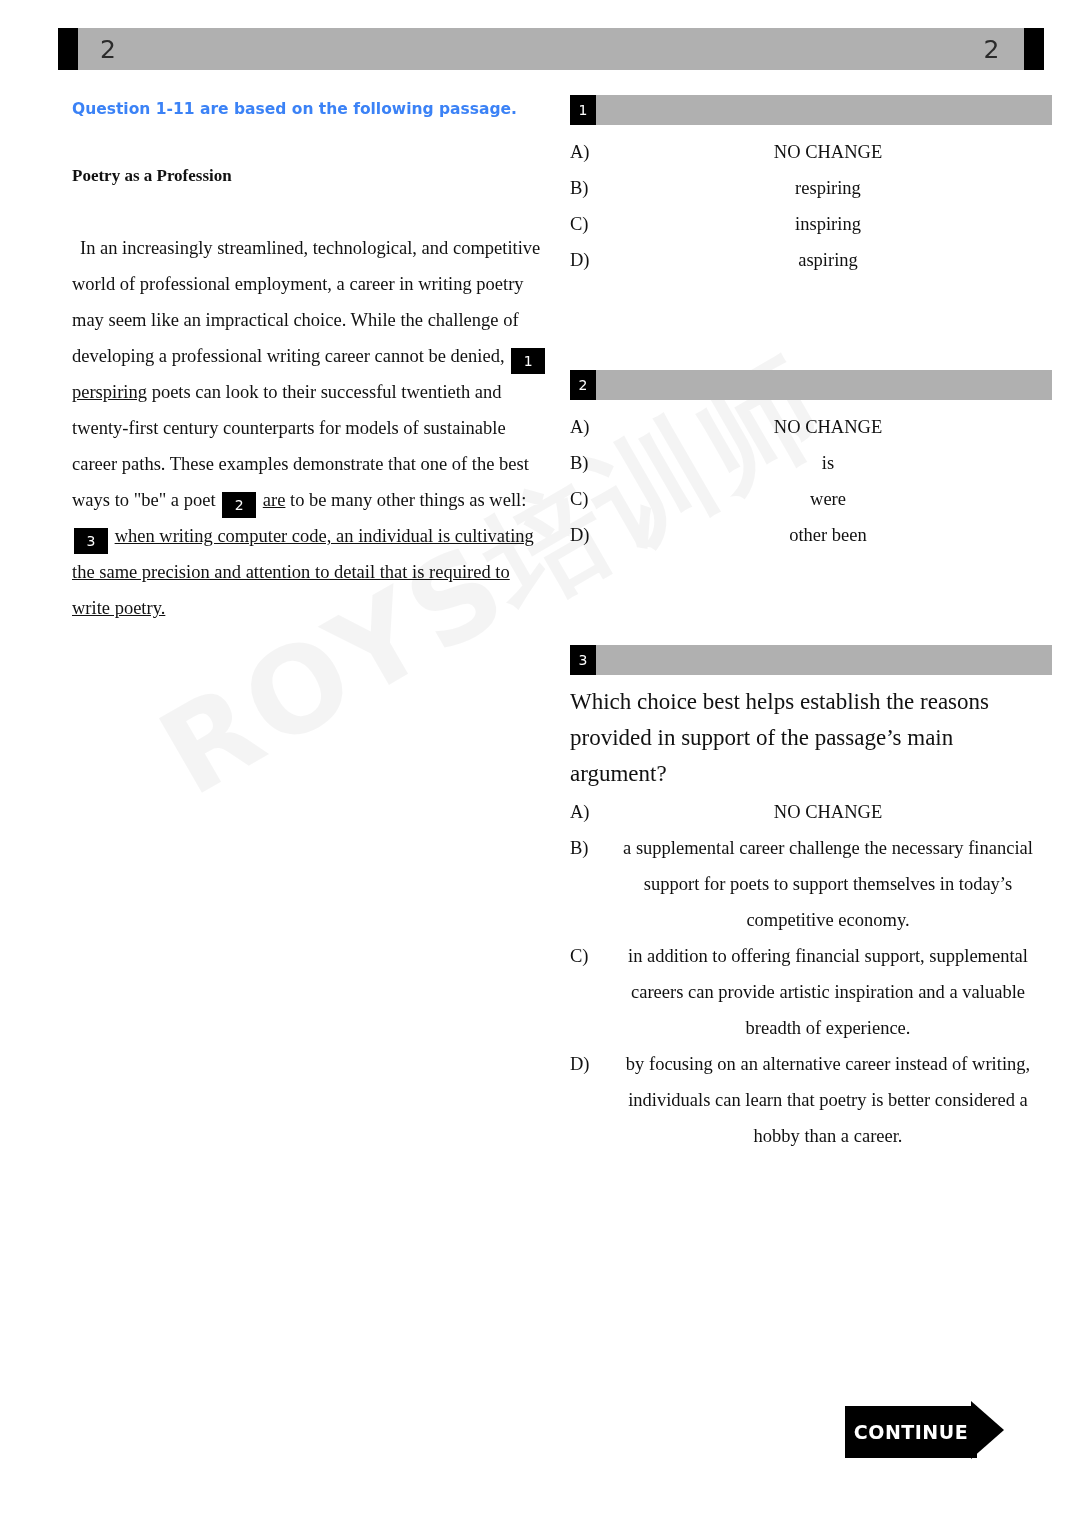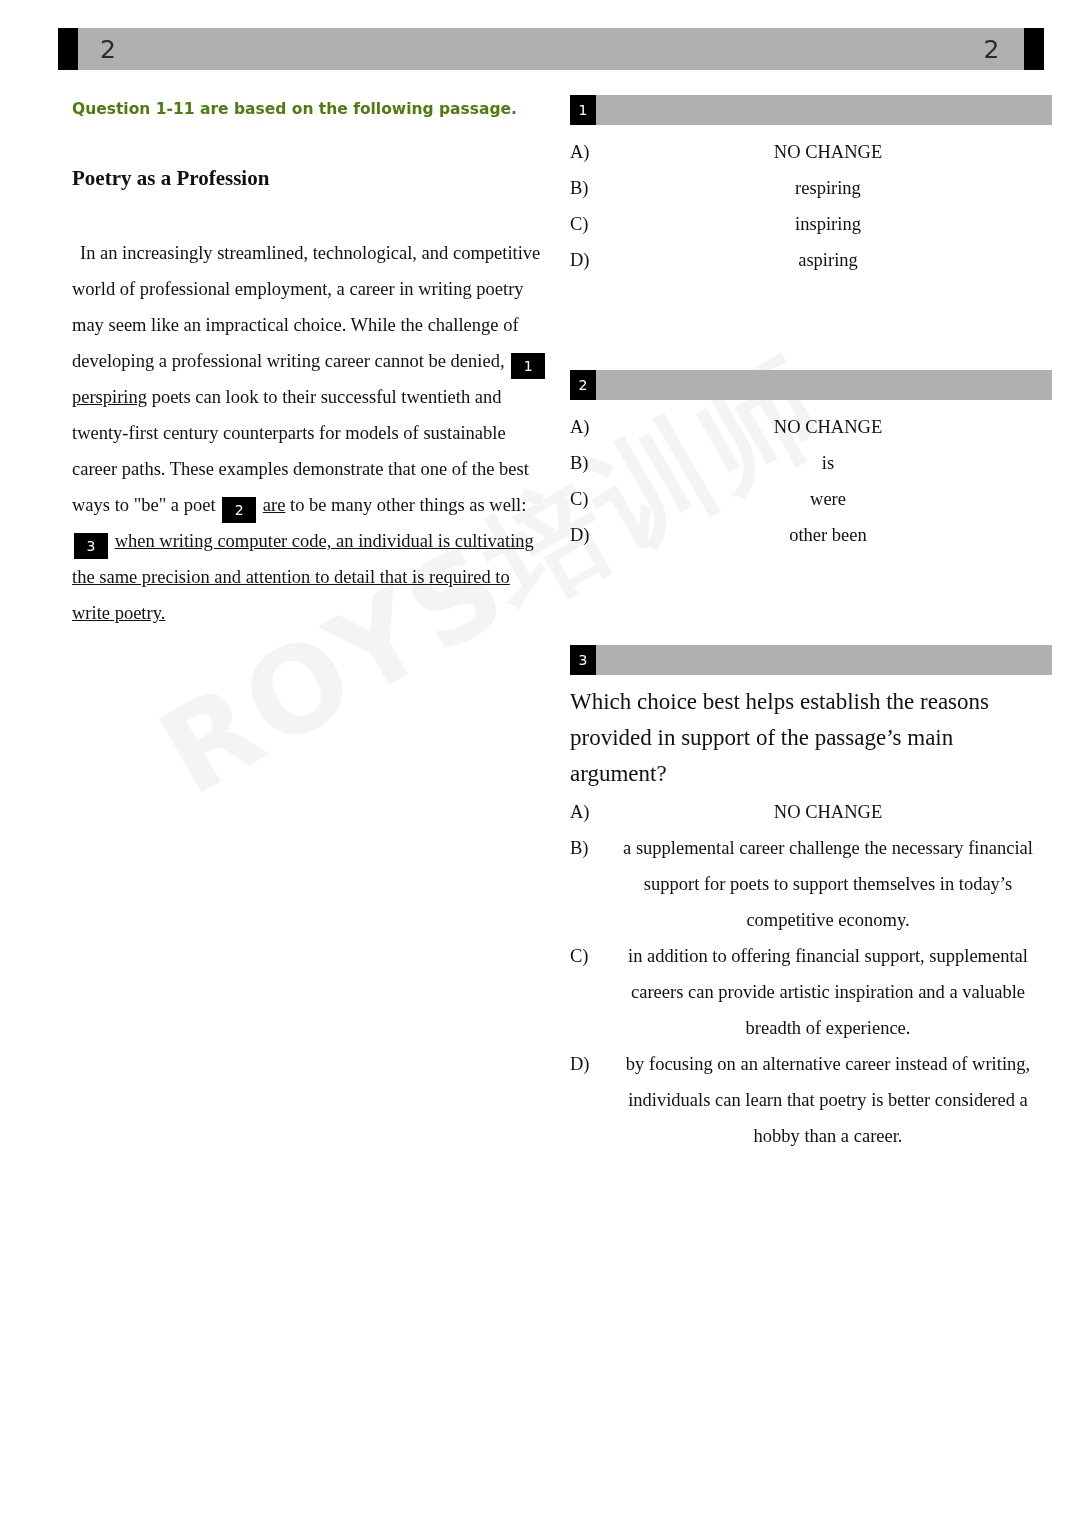--- a/index.html
+++ b/index.html
@@ -80,27 +80,27 @@
   .left-col {
     position: absolute;
     left: 72px;
     top: 100px;
     width: 478px;
   }
   .q-range {
     font-family: "DejaVu Sans", sans-serif;
     font-weight: bold;
     font-size: 15.5px;
-    color: #4d7c0f;
+    color: #3b82f6;
     margin-bottom: 48px;
   }
   .passage-title {
     font-family: "Liberation Serif", serif;
     font-weight: bold;
-    font-size: 21px;
+    font-size: 17px;
     margin-bottom: 44px;
   }
   .passage {
     font-size: 18.5px;
     line-height: 36px;
     text-align: left;
   }
   .indent { display: inline-block; width: 8px; }
   .u { text-decoration: underline; }
 
@@ -297,14 +297,18 @@
         <span class="text">in addition to offering financial support, supplemental careers can provide artistic inspiration and a valuable breadth of experience.</span>
       </div>
       <div class="choice">
         <span class="letter">D)</span>
         <span class="text">by focusing on an alternative career instead of writing, individuals can learn that poetry is better considered a hobby than a career.</span>
       </div>
     </div>
 
   </div>
 
+  <div class="continue">
+    <div class="continue-arrow"></div>
+    <div class="continue-body">CONTINUE</div>
+  </div>
 
 </div>
 
 </body></html>

